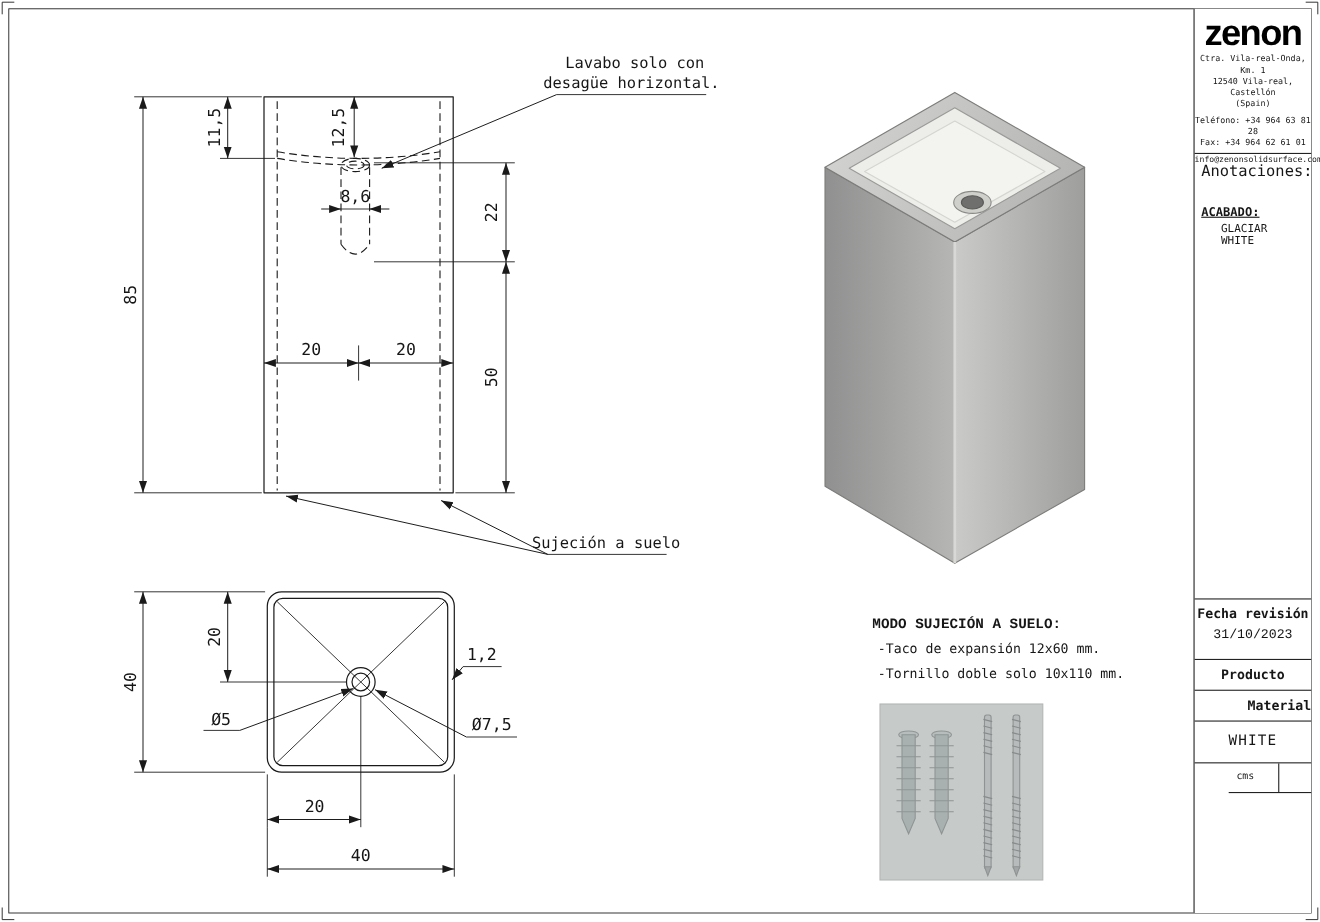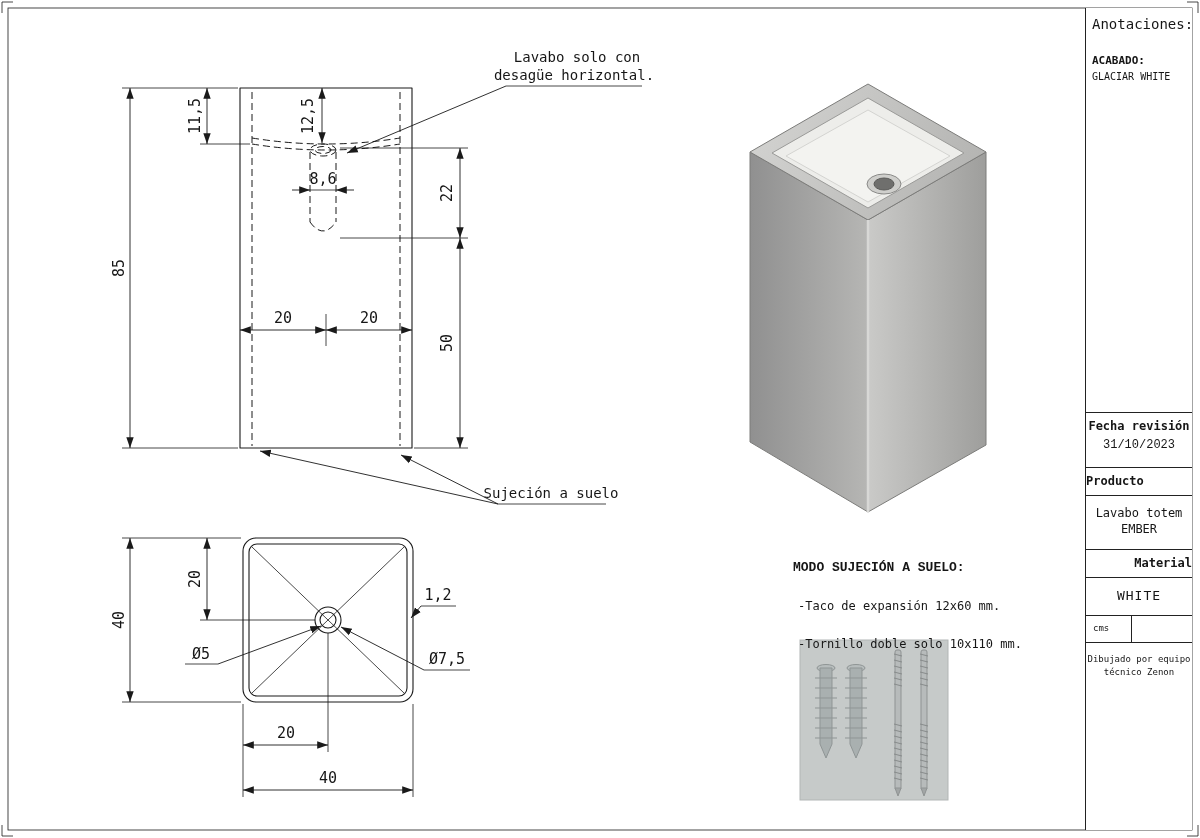--- a/index.html
+++ b/index.html
@@ -18,39 +18,39 @@
           border-left:1.2px solid #222;box-sizing:border-box;background:#fff;}
   .tb-sec{box-sizing:border-box;border-bottom:1.2px solid #222;}
   .tb-header{height:132px;text-align:center;padding-top:6px;}
   .logo{font-family:"Liberation Sans", sans-serif;font-weight:800;font-size:33px;
         letter-spacing:-1.5px;line-height:0.95;color:#000;}
   .addr{font-size:7.6px;line-height:1.35;margin-top:3px;}
   .phone{font-size:7.6px;line-height:1.35;margin-top:5px;}
   .mail{font-size:7.4px;margin-top:5px;}
   .tb-annot{height:405px;padding:8px 6px;}
   .annot-label{font-size:14px;}
-  .finish-label{font-size:11px;font-weight:bold;margin-top:22px;}
-  .finish-value{font-size:10px;margin-top:4px;}
+  .finish-label{font-size:11px;font-weight:bold;margin-top:22px;text-decoration:underline;}
+  .finish-value{font-size:10px;margin-top:4px;margin-left:18px;}
   .tb-rev{height:55px;text-align:center;padding-top:6px;}
   .tb-label{font-size:12px;font-weight:bold;}
   .tb-value{font-size:12px;margin-top:5px;font-family:Liberation Mono, monospace;}
-  .tb-prodlab{height:28px;text-align:left;padding-top:6px;}
+  .tb-prodlab{height:28px;text-align:center;padding-top:6px;}
   .tb-prodval{height:54px;text-align:center;padding-top:10px;font-size:12px;line-height:1.3;}
   .tb-matlab{height:28px;text-align:right;padding-top:6px;}
   .tb-matval{height:38px;text-align:center;padding-top:10px;font-size:13px;letter-spacing:1px;}
-  .tb-cmsrow{height:27px;position:relative;}
+  .tb-cmsrow{height:27px;position:relative;margin-left:31px;}
   .cms-box{position:absolute;left:0;top:0;width:46px;height:100%;
            border-right:1.2px solid #222;box-sizing:border-box;
            font-size:9px;padding:7px 0 0 7px;}
   .tb-credit{height:52px;border-bottom:none;text-align:center;padding-top:10px;
              font-size:9px;line-height:1.45;}
   
   .mounting{position:absolute;left:793px;top:560px;width:260px;}
   .mount-title{font-size:13px;font-weight:bold;font-family:Liberation Mono, monospace;}
-  .mount-item{font-size:12px;margin-top:24px;margin-left:5px;}
+  .mount-item{font-size:12px;margin-top:8px;margin-left:5px;}
 </style>
 </head>
 <body>
 
 <div class="page">
 
   <svg width="1200" height="838" viewBox="0 0 1200 838">
     <defs>
       <marker id="arr" viewBox="0 0 10 10" refX="10" refY="5" markerWidth="12" markerHeight="12" orient="auto-start-reverse">
         <path d="M0,1.6 L10,5 L0,8.4 z" fill="#1a1a1a"></path>
@@ -245,50 +245,55 @@
     </g>
   </svg>
 
   <div class="mounting">
     <div class="mount-title">MODO SUJECIÓN A SUELO:</div>
     <div class="mount-item">-Taco de expansión 12x60 mm.</div>
     <div class="mount-item">-Tornillo doble solo 10x110 mm.</div>
   </div>
 
   <div class="tblock">
+    <div class="tb-sec tb-header">
+      <div class="logo">zenon</div>
+      <div class="addr">
+        <div>Ctra. Vila-real-Onda, Km. 1</div>
+        <div>12540 Vila-real, Castellón</div>
+        <div>(Spain)</div>
+      </div>
+      <div class="phone">
+        <div>Teléfono: +34 964 63 81 28</div>
+        <div>Fax: +34 964 62 61 01</div>
+      </div>
+      <div class="mail">info@zenonsolidsurface.com</div>
+    </div>
 
     <div class="tb-sec tb-annot">
       <div class="annot-label">Anotaciones:</div>
       <div class="finish-label">ACABADO:</div>
       <div class="finish-value">GLACIAR WHITE</div>
     </div>
 
     <div class="tb-sec tb-rev">
       <div class="tb-label">Fecha revisión</div>
       <div class="tb-value">31/10/2023</div>
     </div>
 
     <div class="tb-sec tb-prodlab">
       <div class="tb-label">Producto</div>
     </div>
-    <div class="tb-sec tb-prodval">
-      <div>Lavabo totem</div>
-      <div>EMBER</div>
-    </div>
 
     <div class="tb-sec tb-matlab">
       <div class="tb-label">Material</div>
     </div>
     <div class="tb-sec tb-matval">
       <div>WHITE</div>
     </div>
 
     <div class="tb-sec tb-cmsrow">
       <div class="cms-box">cms</div>
     </div>
 
-    <div class="tb-sec tb-credit">
-      <div>Dibujado por equipo</div>
-      <div>técnico Zenon</div>
-    </div>
   </div>
 
 </div>
 
 </body></html>

